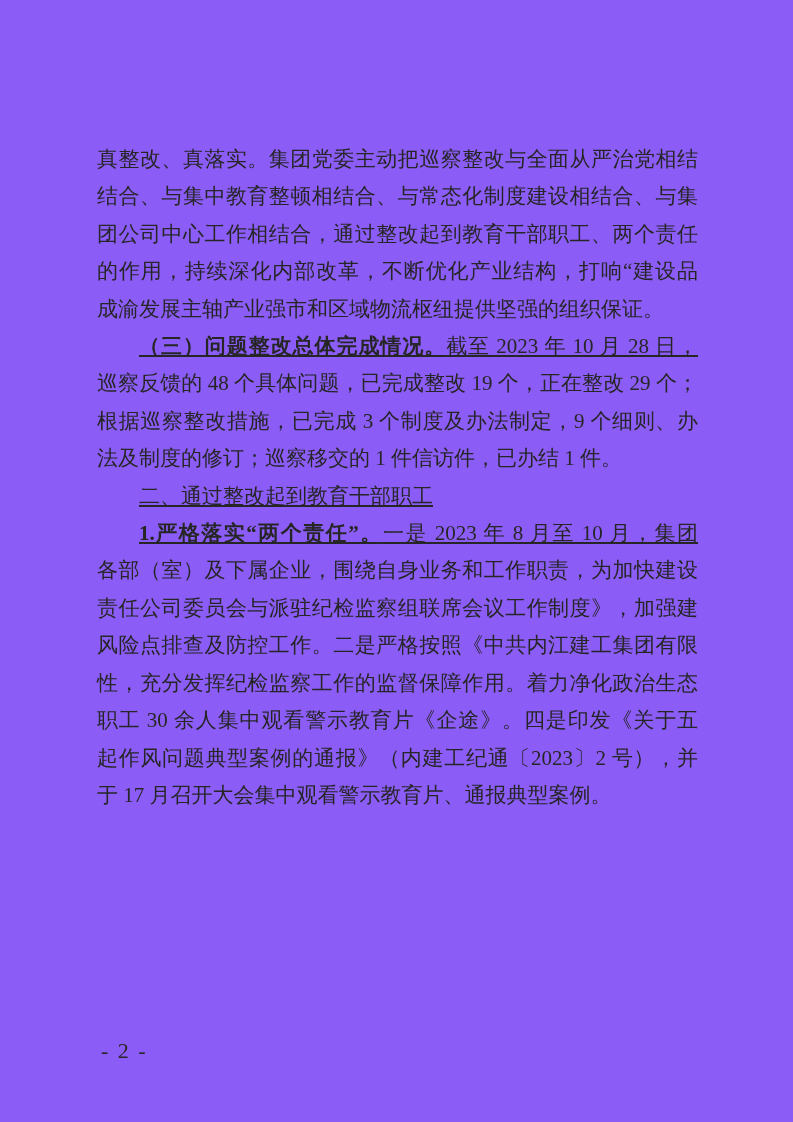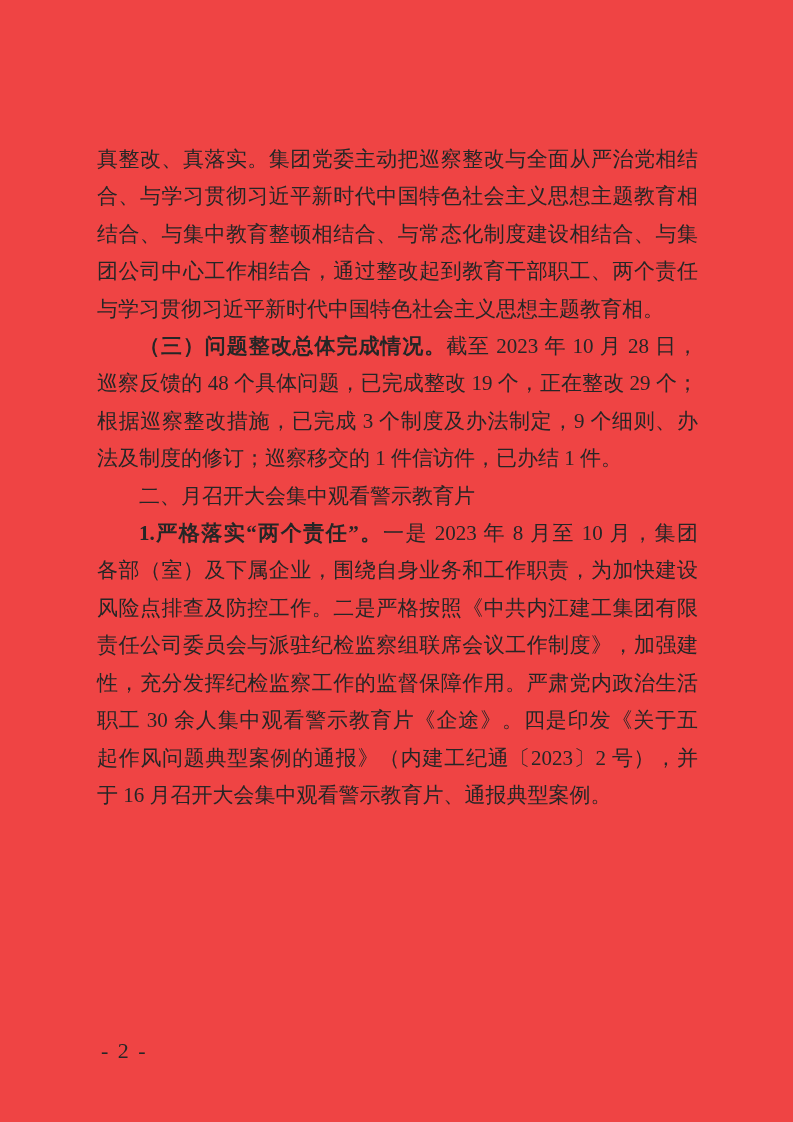--- a/index.html
+++ b/index.html
@@ -4,21 +4,21 @@
 <style>
   html, body {
     margin: 0;
     padding: 0;
     background: #ffffff;
   }
   .page {
     position: relative;
     width: 793px;
     height: 1122px;
-    background: #ef4444;
+    background: #8b5cf6;
     overflow: hidden;
     font-family: "Liberation Serif", "DejaVu Serif", serif;
     color: #262626;
   }
   .doc-body {
     position: absolute;
     left: 97px;
     top: 141px;
     width: 601px;
   }
@@ -28,20 +28,21 @@
     text-align: justify;
     text-align-last: justify;
     letter-spacing: 0;
     white-space: normal;
   }
   .line.no-stretch {
     text-align-last: left;
   }
   .line.indent {
     text-indent: 2em;
+    text-decoration: underline;
   }
   .bold {
     font-weight: bold;
   }
   .page-number {
     position: absolute;
     left: 101px;
     top: 1036px;
     font-size: 22px;
     line-height: 30px;
@@ -49,32 +50,32 @@
     color: #262626;
   }
 </style>
 </head>
 <body>
 
 <div class="page">
   <div class="doc-body">
 
   <div class="line"><span>真整改、真落实。集团党委主动把巡察整改与全面从严治党相结</span></div>
-      <div class="line"><span>合、与学习贯彻习近平新时代中国特色社会主义思想主题教育相</span></div>
       <div class="line"><span>结合、与集中教育整顿相结合、与常态化制度建设相结合、与集</span></div>
       <div class="line"><span>团公司中心工作相结合，通过整改起到教育干部职工、两个责任</span></div>
-      <div class="line no-stretch"><span>与学习贯彻习近平新时代中国特色社会主义思想主题教育相。</span></div>
+      <div class="line"><span>的作用，持续深化内部改革，不断优化产业结构，打响“建设品</span></div>
+      <div class="line no-stretch"><span>成渝发展主轴产业强市和区域物流枢纽提供坚强的组织保证。</span></div>
       <div class="line indent"><span class="bold">（三）问题整改总体完成情况。</span><span>截至 2023 年 10 月 28 日，</span></div>
       <div class="line"><span>巡察反馈的 48 个具体问题，已完成整改 19 个，正在整改 29 个；</span></div>
       <div class="line"><span>根据巡察整改措施，已完成 3 个制度及办法制定，9 个细则、办</span></div>
       <div class="line no-stretch"><span>法及制度的修订；巡察移交的 1 件信访件，已办结 1 件。</span></div>
-      <div class="line indent no-stretch"><span>二、月召开大会集中观看警示教育片</span></div>
+      <div class="line indent no-stretch"><span>二、通过整改起到教育干部职工</span></div>
       <div class="line indent"><span class="bold">1.严格落实“两个责任”。</span><span>一是 2023 年 8 月至 10 月，集团</span></div>
       <div class="line"><span>各部（室）及下属企业，围绕自身业务和工作职责，为加快建设</span></div>
+      <div class="line"><span>责任公司委员会与派驻纪检监察组联席会议工作制度》，加强建</span></div>
       <div class="line"><span>风险点排查及防控工作。二是严格按照《中共内江建工集团有限</span></div>
-      <div class="line"><span>责任公司委员会与派驻纪检监察组联席会议工作制度》，加强建</span></div>
-      <div class="line"><span>性，充分发挥纪检监察工作的监督保障作用。严肃党内政治生活</span></div>
+      <div class="line"><span>性，充分发挥纪检监察工作的监督保障作用。着力净化政治生态</span></div>
       <div class="line"><span>职工 30 余人集中观看警示教育片《企途》。四是印发《关于五</span></div>
       <div class="line"><span>起作风问题典型案例的通报》（内建工纪通〔2023〕2 号），并</span></div>
-      <div class="line no-stretch"><span>于 16 月召开大会集中观看警示教育片、通报典型案例。</span></div>
+      <div class="line no-stretch"><span>于 17 月召开大会集中观看警示教育片、通报典型案例。</span></div>
     </div>
   <div class="page-number">- 2 -</div>
 </div>
 
 </body></html>

